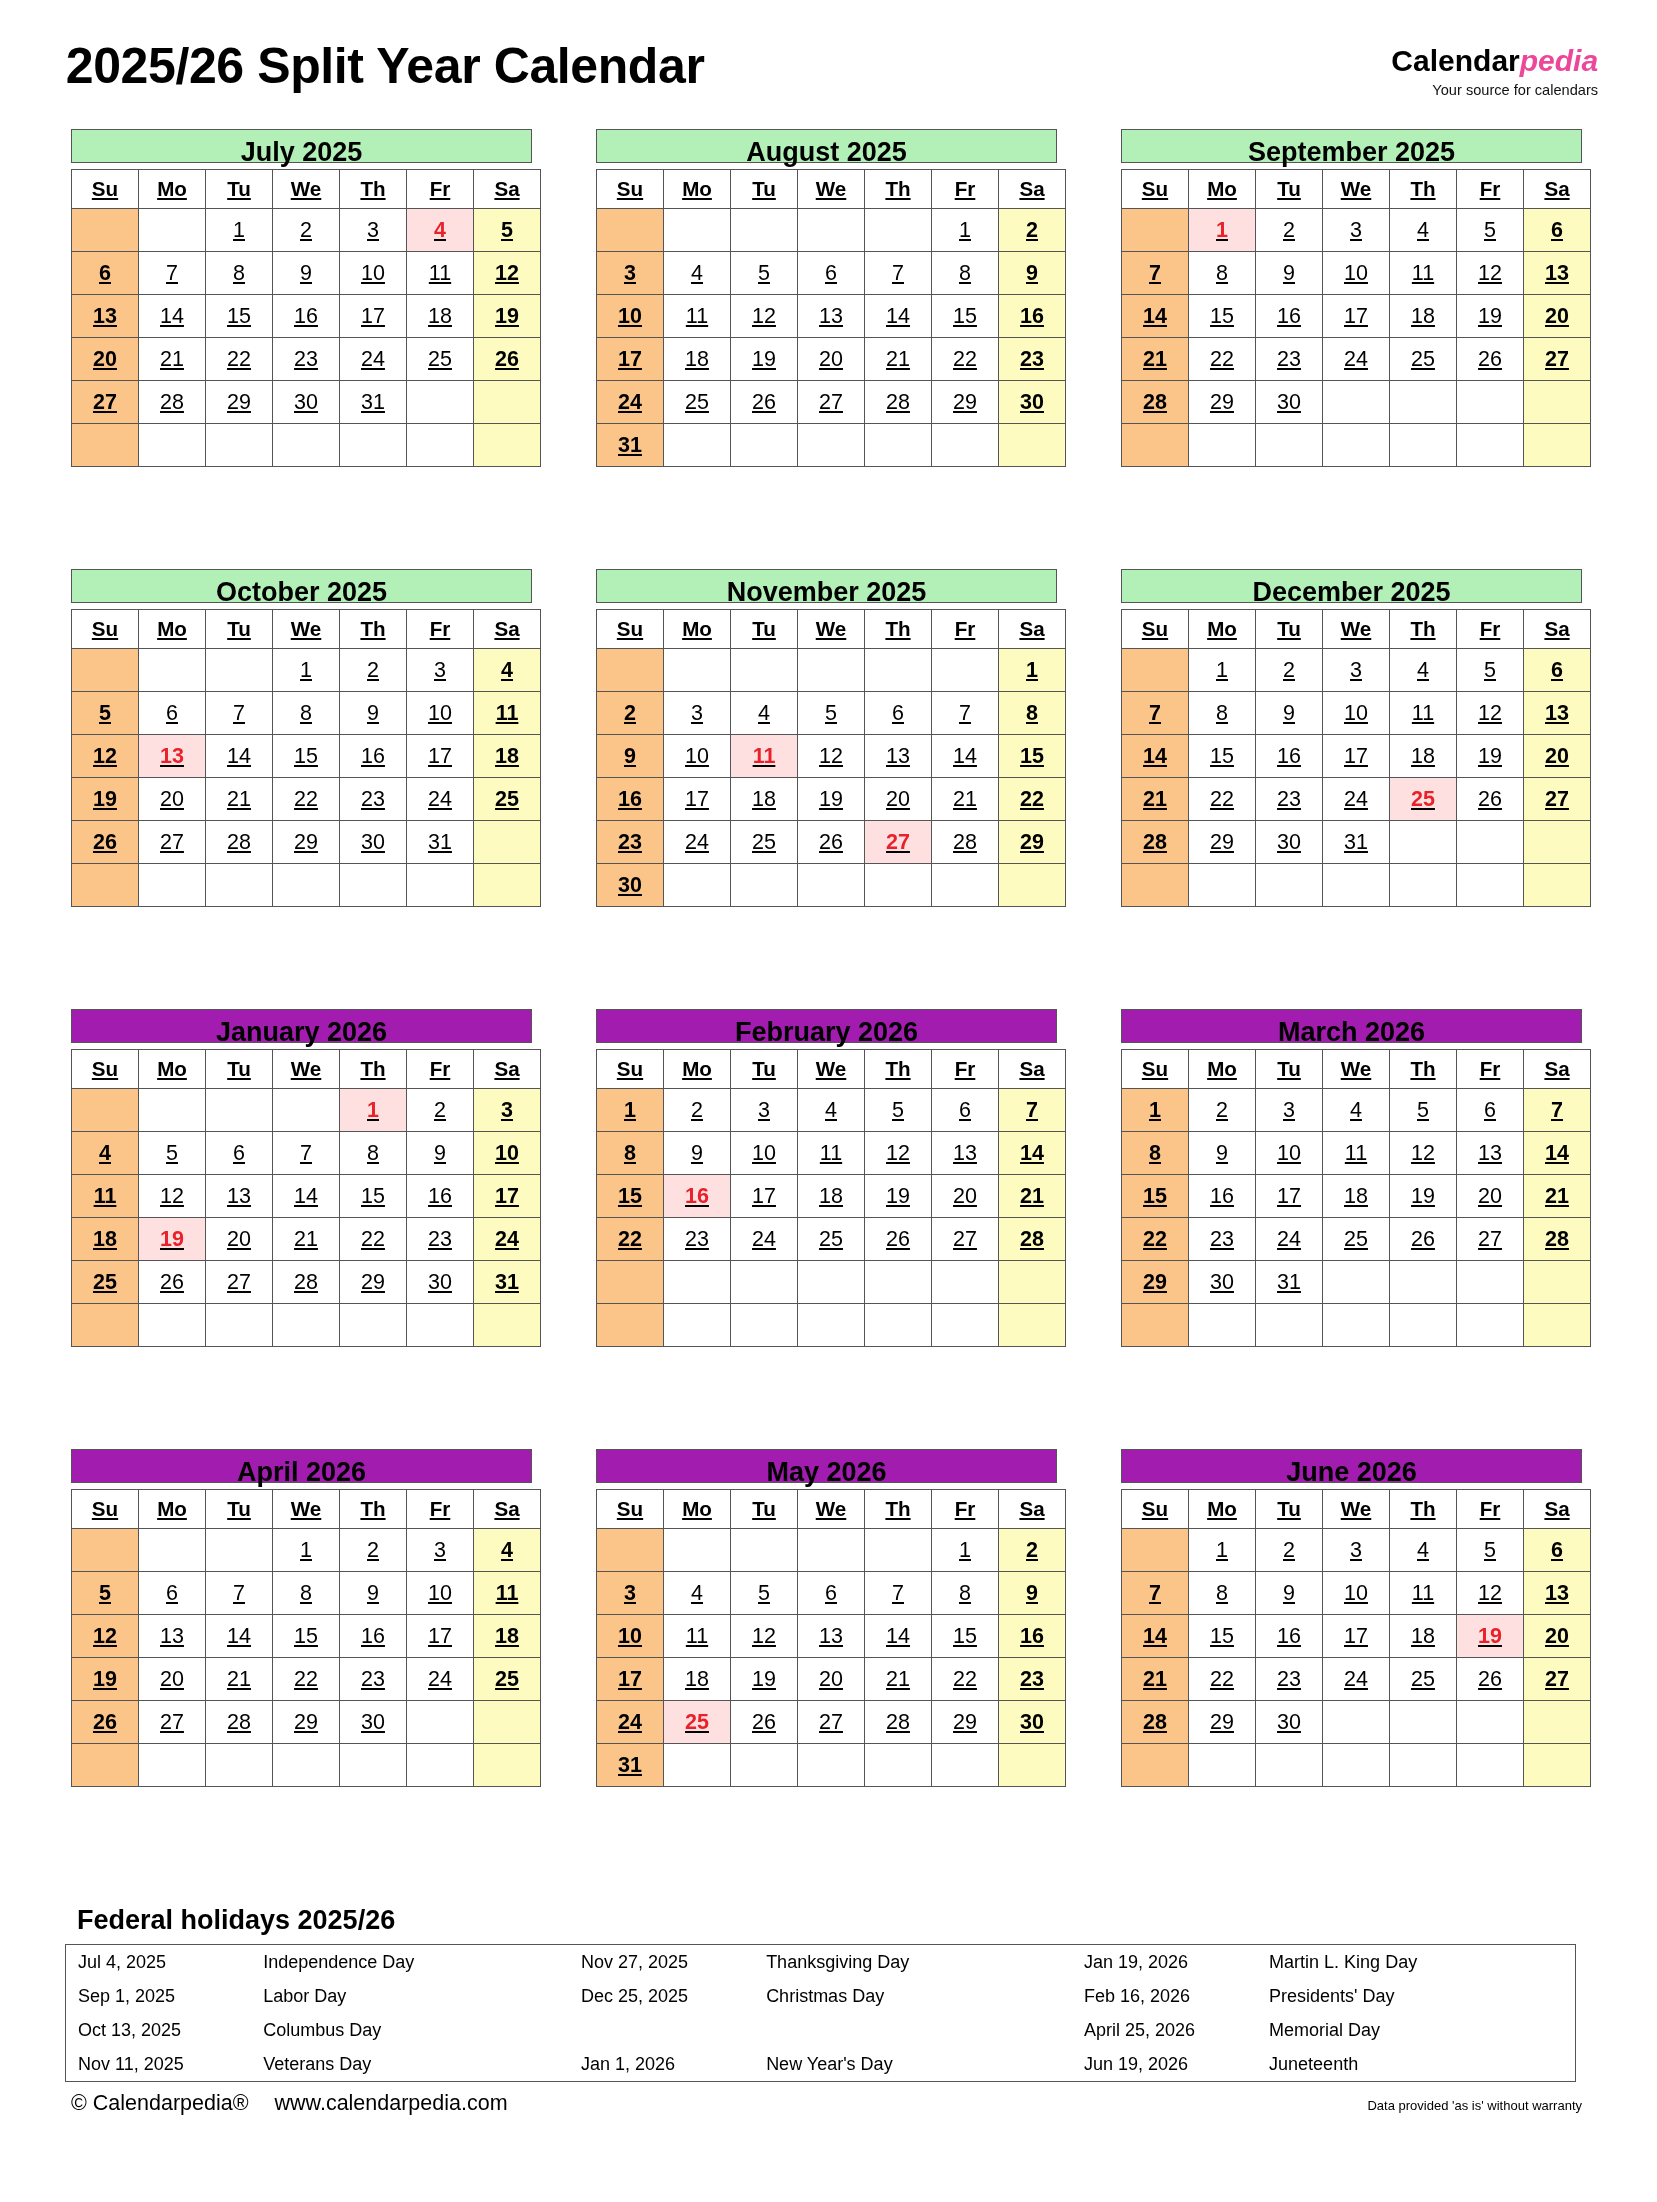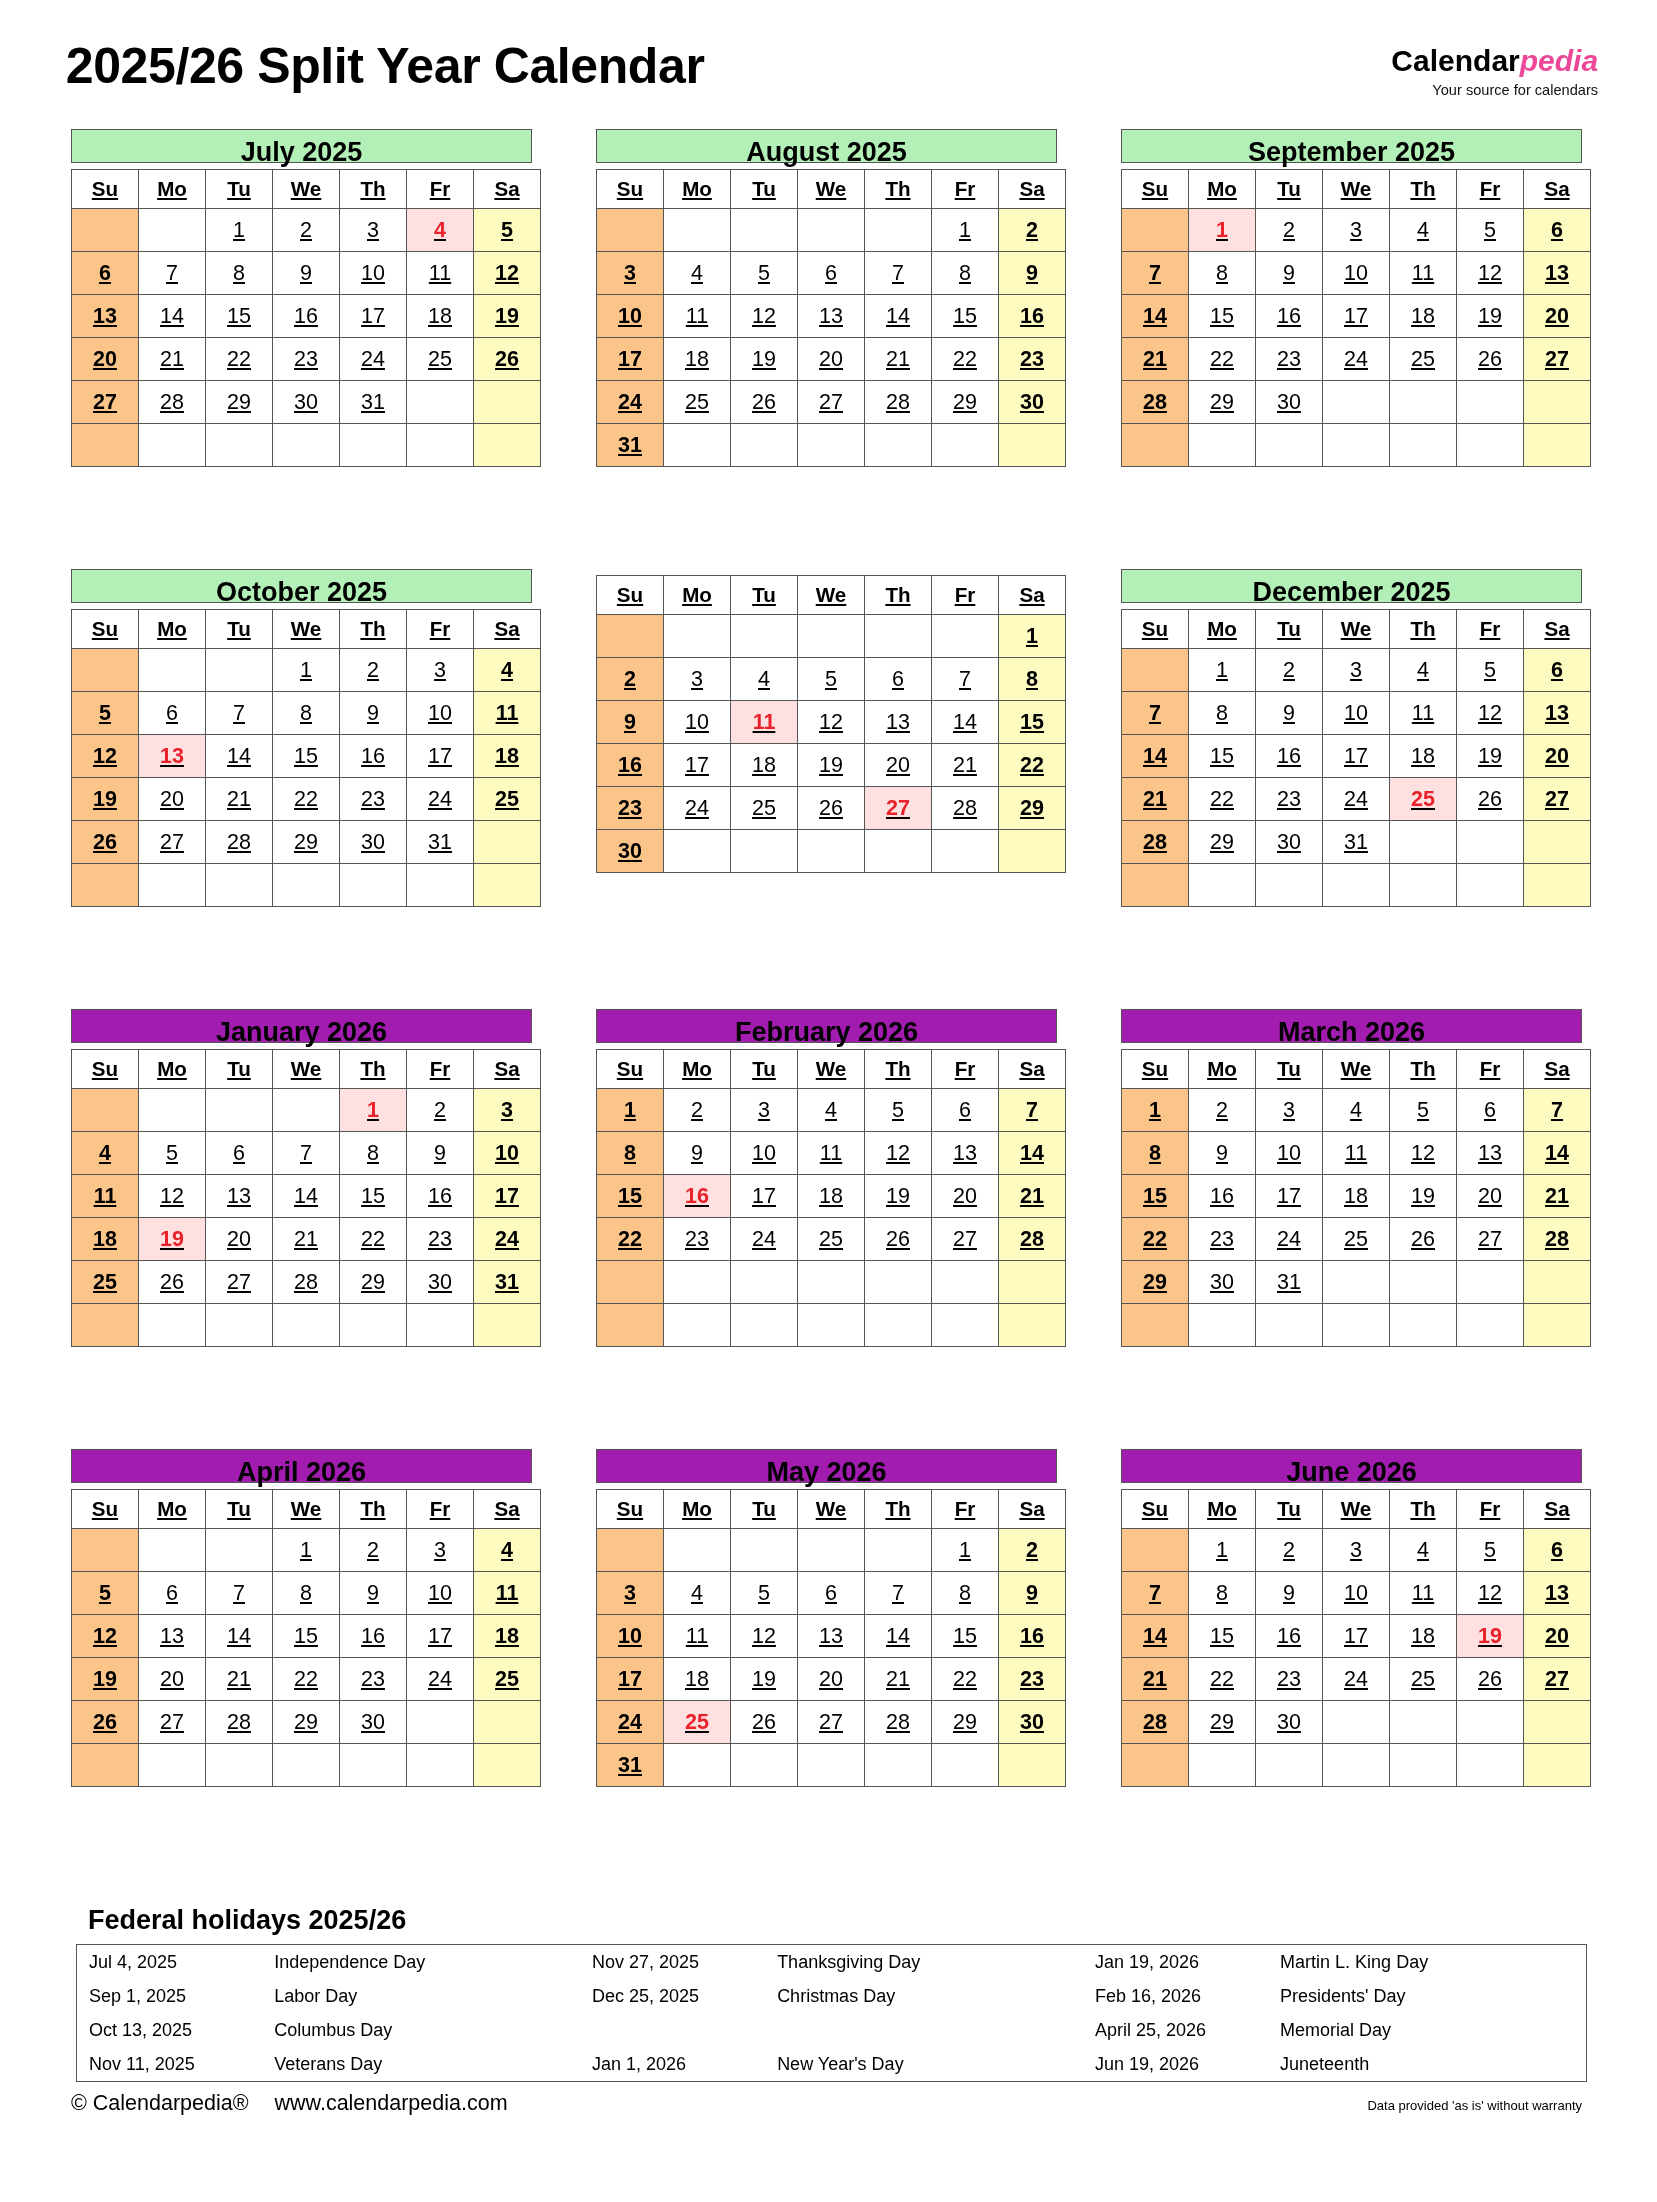--- a/index.html
+++ b/index.html
@@ -123,21 +123,21 @@
   }
   td.holiday {
     background: #ffe0e0;
     color: #e8212a;
     font-weight: bold;
   }
 
   
   .holidays-section {
     margin-top: 15.5px;
-    margin-left: 24px;
+    margin-left: 13px;
     width: 1241px;
   }
   .holidays-title {
     font-size: 27px;
     font-weight: bold;
     margin-bottom: 8.6px;
     padding-left: 12px;
   }
   table.holidays {
     border-collapse: collapse;
@@ -469,20 +469,21 @@
               <td class="empty-day"></td>
               <td class="empty-day"></td>
               <td class="empty-day"></td>
               <td class="empty-day"></td>
               <td class="sat empty-day"></td>
             </tr>
           </tbody>
         </table>
       </div>
       <div class="month m-2025">
+        <div class="month-title">November 2025</div>
         <table class="cal">
           <thead>
             <tr>
               <th class="th-su">Su</th>
               <th class="th-mo">Mo</th>
               <th class="th-tu">Tu</th>
               <th class="th-we">We</th>
               <th class="th-th">Th</th>
               <th class="th-fr">Fr</th>
               <th class="th-sa">Sa</th>

